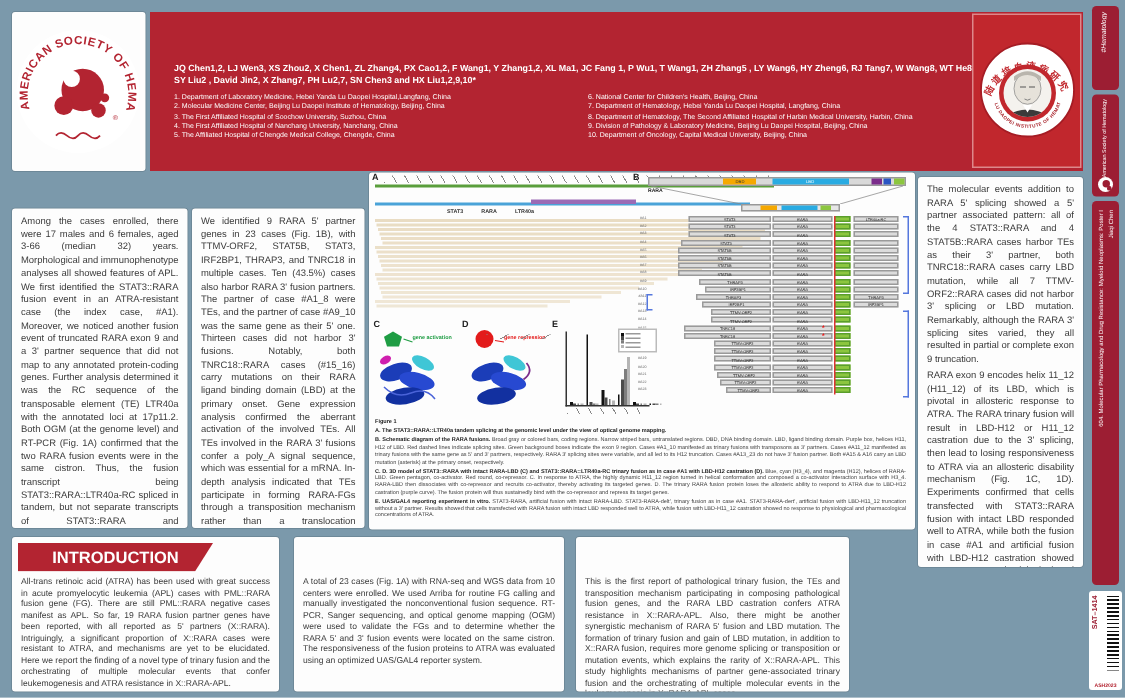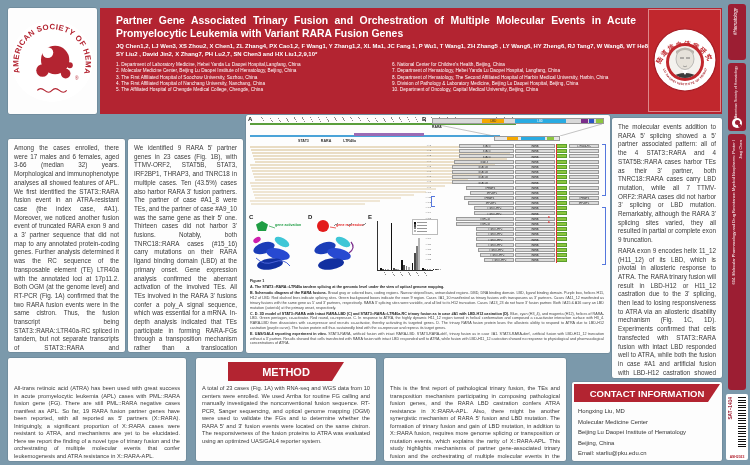--- a/index.html
+++ b/index.html
@@ -49,21 +49,20 @@
       <circle cx="43" cy="39" r="13.5" fill="#b32431"></circle>
       <circle cx="36" cy="32" r="5.2" fill="#ffffff"></circle>
       <circle cx="31" cy="49" r="6" fill="#b32431"></circle>
       <circle cx="53" cy="52" r="4.6" fill="#b32431"></circle>
       <circle cx="57" cy="44" r="2.8" fill="#b32431"></circle>
       <text x="62" y="58" font-size="4.5" fill="#b32431">®</text>
     </svg>
   </div>
 
   <div class="header-band">
-    <div class="title">Partner Gene Associated Trinary Fusion and Orchestration of Multiple Molecular Events in Acute Promyelocytic Leukemia with Variant RARA Fusion Genes</div>
     <div class="authors">JQ Chen1,2,  LJ Wen3, XS Zhou2, X Chen1, ZL Zhang4, PX Cao1,2, F Wang1, Y Zhang1,2,  XL Ma1, JC Fang 1, P Wu1, T Wang1, ZH Zhang5 , LY Wang6, HY Zheng6, RJ Tang7, W Wang8, WT He8, SY Liu2 , David Jin2,  X Zhang7, PH Lu2,7, SN Chen3 and HX Liu1,2,9,10*</div>
     <div class="affcol" style="left:16px;width:268px;" id="aff-left">
         <div>1.  Department of Laboratory Medicine, Hebei Yanda Lu Daopei Hospital,Langfang, China</div>
         <div>2.  Molecular Medicine Center, Beijing Lu Daopei Institute of Hematology, Beijing, China</div>
         <div>3.  The First Affiliated Hospital of Soochow University, Suzhou, China</div>
         <div>4.  The First Affiliated Hospital of Nanchang University, Nanchang, China</div>
         <div>5.  The Affiliated Hospital of Chengde Medical College, Chengde, China</div>
       </div>
     <div class="affcol" style="left:292px;width:250px;" id="aff-right">
         <div>6. National Center for Children's Health, Beijing, China</div>
@@ -531,46 +530,34 @@
     <div id="caption" style="position:absolute;left:4px;top:164px;width:354px;height:70px;font-size:3.7px;line-height:4.7px;color:#444;text-align:justify;overflow:hidden;">
         <div class="caption-line"><b>Figure 1</b></div>
         <div class="caption-line"><b>A. The STAT3::RARA::LTR40a tandem splicing at the genomic level under the view of optical genome mapping.</b></div>
         <div class="caption-line"><b>B. Schematic diagram of the RARA fusions.</b><span> Broad gray or colored bars, coding regions. Narrow striped bars, untranslated regions. DBD, DNA binding domain. LBD, ligand binding domain. Purple box, helices H11, H12 of LBD. Red dashed lines indicate splicing sites. Green background boxes indicate the exon 9 region. Cases #A1_10 manifested as trinary fusions with transposons as 3' partners. Cases #A11_12 manifested as trinary fusions with the same gene as 5' and 3' partners, respectively. RARA 3' splicing sites were variable, and all led to its H12 truncation. Cases #A13_23 do not have 3' fusion partner. Both #A15 &amp; A16 carry an LBD mutation (asterisk) at the primary onset, respectively.</span></div>
         <div class="caption-line"><b>C. D. 3D model of STAT3::RARA with intact RARA-LBD (C) and STAT3::RARA::LTR40a-RC trinary fusion as in case #A1 with LBD-H12 castration (D).</b><span> Blue, cyan (H3_4), and magenta (H12), helices of RARA-LBD. Green pentagon, co-activator. Red round, co-repressor. C. In response to ATRA, the highly dynamic H11_12 region turned in helical conformation and composed a co-activator interaction surface with H3_4. RARA-LBD then dissociates with co-repressor and recruits co-activator, thereby activating its targeted genes. D. The trinary RARA fusion protein loses the allosteric ability to respond to ATRA due to LBD-H12 castration (purple curve). The fusion protein will thus sustainedly bind with the co-repressor and repress its target genes.</span></div>
         <div class="caption-line"><b>E. UAS/GAL4 reporting experiment in vitro.</b><span> STAT3-RARA, artificial fusion with intact RARA-LBD. STAT3-RARA-delt', trinary fusion as in case #A1. STAT3-RARA-dert', artificial fusion with LBD-H11_12 truncation without a 3' partner. Results showed that cells transfected with RARA fusion with intact LBD responded well to ATRA, while fusion with LBD-H11_12 castration showed no response to physiological and pharmacological concentrations of ATRA.</span></div>
       </div>
   </div>
 
   <div class="box" style="left:8px;top:358px;width:178px;height:103px;">
+    <div class="banner" style="left:4px;top:4px;width:130px;height:19px;font-size:11px;position:absolute;">
+      <span>INTRODUCTION</span>
+    </div>
     <div class="smalltext" style="position:absolute;left:6px;top:27px;width:166px;">All-trans retinoic acid (ATRA) has been used with great success in acute promyelocytic leukemia (APL) cases with PML::RARA fusion gene (FG). There are still PML::RARA negative cases manifest as APL. So far, 19 RARA fusion partner genes have been reported, with all reported as 5' partners (X::RARA). Intriguingly, a significant proportion of X::RARA cases were resistant to ATRA, and mechanisms are yet to be elucidated. Here we report the finding of a novel type of trinary fusion and the orchestrating of multiple molecular events that confer leukemogenesis and ATRA resistance in X::RARA-APL.</div>
   </div>
 
   <div class="box" style="left:196px;top:358px;width:180px;height:103px;">
-    <div class="banner" style="left:32px;top:4px;width:116px;height:19px;font-size:11px;position:absolute;">
-      <span>METHOD</span>
-    </div>
     <div class="smalltext" style="position:absolute;left:6px;top:27px;width:168px;">A total of 23 cases (Fig. 1A) with RNA-seq and WGS data from 10 centers were enrolled. We used Arriba for routine FG calling and manually investigated the nonconventional fusion sequence. RT-PCR, Sanger sequencing, and optical genome mapping (OGM) were used to validate the FGs and to determine whether the RARA 5' and 3' fusion events were located on the same cistron. The responsiveness of the fusion proteins to ATRA was evaluated using an optimized UAS/GAL4 reporter system.</div>
   </div>
 
   <div class="box" style="left:384px;top:358px;width:182px;height:103px;">
     <div class="smalltext" style="position:absolute;left:6px;top:27px;width:170px;">This is the first report of pathological trinary fusion, the TEs and transposition mechanism participating in composing pathological fusion genes, and the RARA LBD castration confers ATRA resistance in X::RARA-APL. Also, there might be another synergistic mechanism of RARA 5' fusion and LBD mutation. The formation of trinary fusion and gain of LBD mutation, in addition to X::RARA fusion, requires more genome splicing or transposition or mutation events, which explains the rarity of X::RARA-APL. This study highlights mechanisms of partner gene-associated trinary fusion and the orchestrating of multiple molecular events in the leukemogenesis in X::RARA-APL cases.</div>
   </div>
 
-  <div class="box" style="left:572px;top:382px;width:150px;height:79px;">
-    <div class="banner" style="left:2px;top:2px;width:146px;height:18px;font-size:9.5px;position:absolute;">
-      <span>CONTACT INFORMATION</span>
-    </div>
-    <div id="contact-lines" style="position:absolute;left:6px;top:24px;width:140px;font-size:5.9px;line-height:10.6px;color:#333;">
-        <div>Hongxing Liu, MD</div>
-        <div>Molecular Medicine Center</div>
-        <div>Beijing Lu Daopei Institute of Hematology</div>
-        <div>Beijing, China</div>
-        <div>Email: starliu@pku.edu.cn</div>
-      </div>
-  </div>
 
   <div class="vtab" style="left:728px;top:4px;width:18px;height:56px;">
     <div class="vtext" style="position:absolute;left:5px;top:4px;font-size:4.6px;font-style:italic;">#Hematology</div>
   </div>
   <div class="vtab" style="left:728px;top:63px;width:18px;height:68px;">
     <div class="vtext" style="position:absolute;left:6px;top:3px;font-size:3.6px;">American Society of Hematology</div>
     <div style="position:absolute;left:4px;bottom:3px;width:10px;height:10px;border-radius:50%;background:#fff;">
       <div style="position:absolute;left:2.5px;top:2px;width:5px;height:5px;border-radius:50%;background:#9c1e33;"></div>
       <div style="position:absolute;left:6px;top:6px;width:2.5px;height:2.5px;border-radius:50%;background:#9c1e33;"></div>
     </div>

